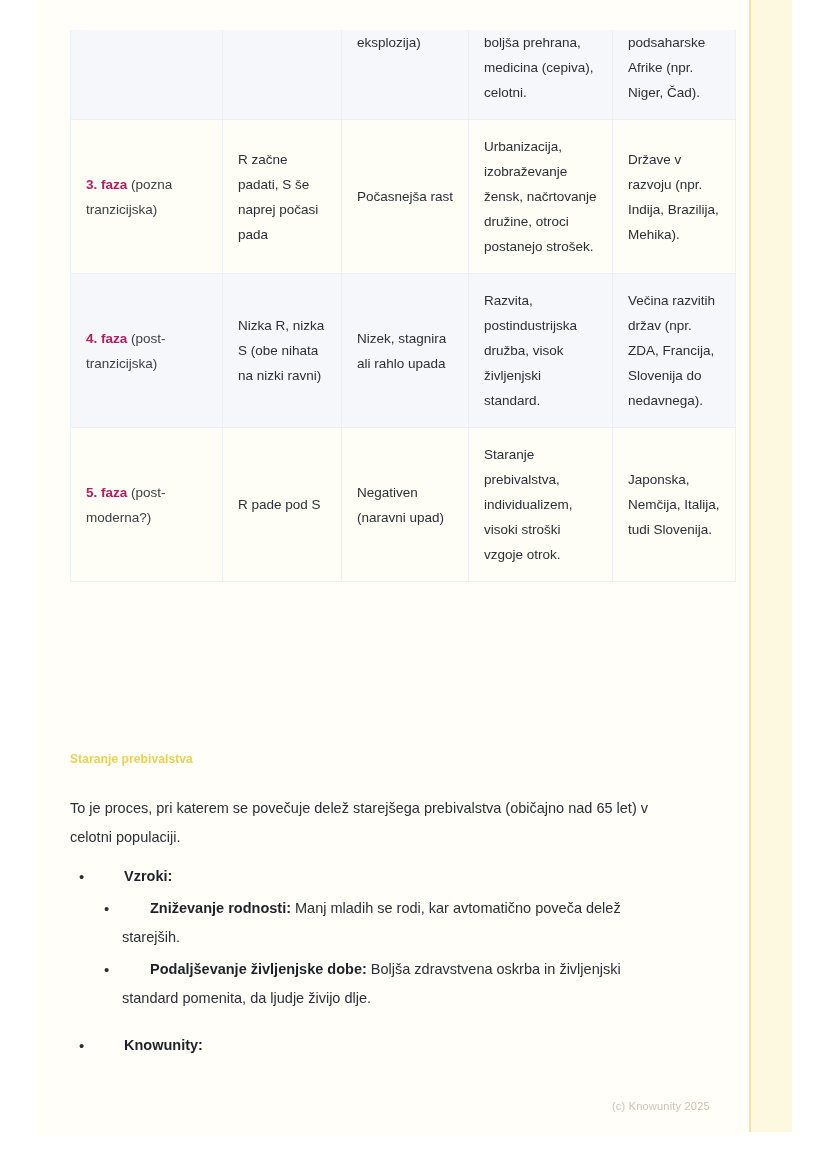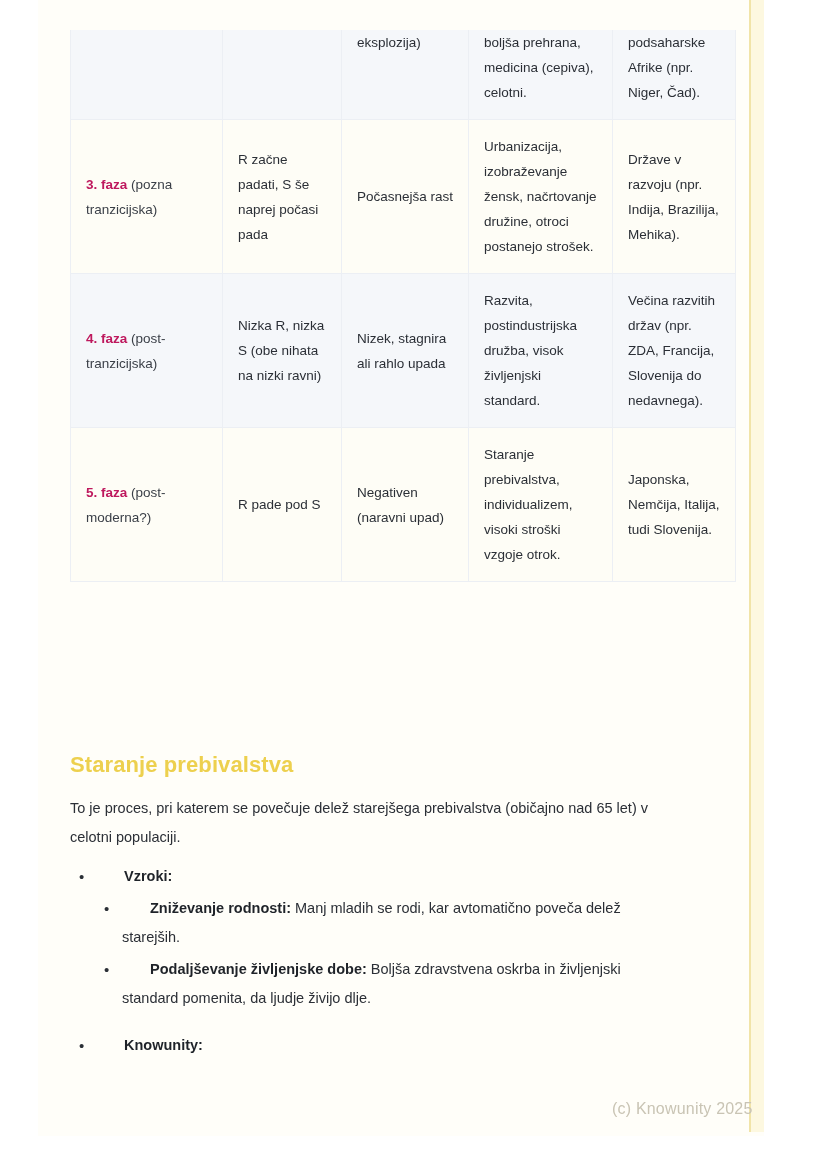--- a/index.html
+++ b/index.html
@@ -10,21 +10,21 @@
   body {
     width: 828px;
     height: 1171px;
     font-family: "Liberation Sans", sans-serif;
     -webkit-font-smoothing: antialiased;
   }
 
   
   #page {
     position: relative;
-    width: 764px;
+    width: 828px;
     height: 1171px;
     overflow: hidden;
     background: #ffffff;
   }
 
   
   .page-sheet {
     position: absolute;
     left: 38px;
     top: 0;
@@ -79,21 +79,21 @@
     padding-top: 0;
     vertical-align: top;
     border-top: none;
   }
 
   
   .section-heading {
     position: absolute;
     left: 70px;
     top: 752px;
-    font-size: 22px;
+    font-size: 12px;
     font-weight: bold;
     color: #edd04e;
     letter-spacing: 0.1px;
   }
 
   .intro-para {
     position: absolute;
     left: 70px;
     top: 794px;
     width: 578px;
@@ -158,21 +158,21 @@
     border-radius: 50%;
     box-sizing: border-box;
   }
   .lbl { font-weight: bold; color: #1f2329; margin-left: 28px; }
 
   
   .footer-credit {
     position: absolute;
     left: 612px;
     top: 1100px;
-    font-size: 16px;
+    font-size: 11px;
     color: #c9c4b4;
     letter-spacing: 0.2px;
   }
 </style>
 </head>
 <body>
 
 <div id="page">
 
   <div class="page-sheet"></div>

